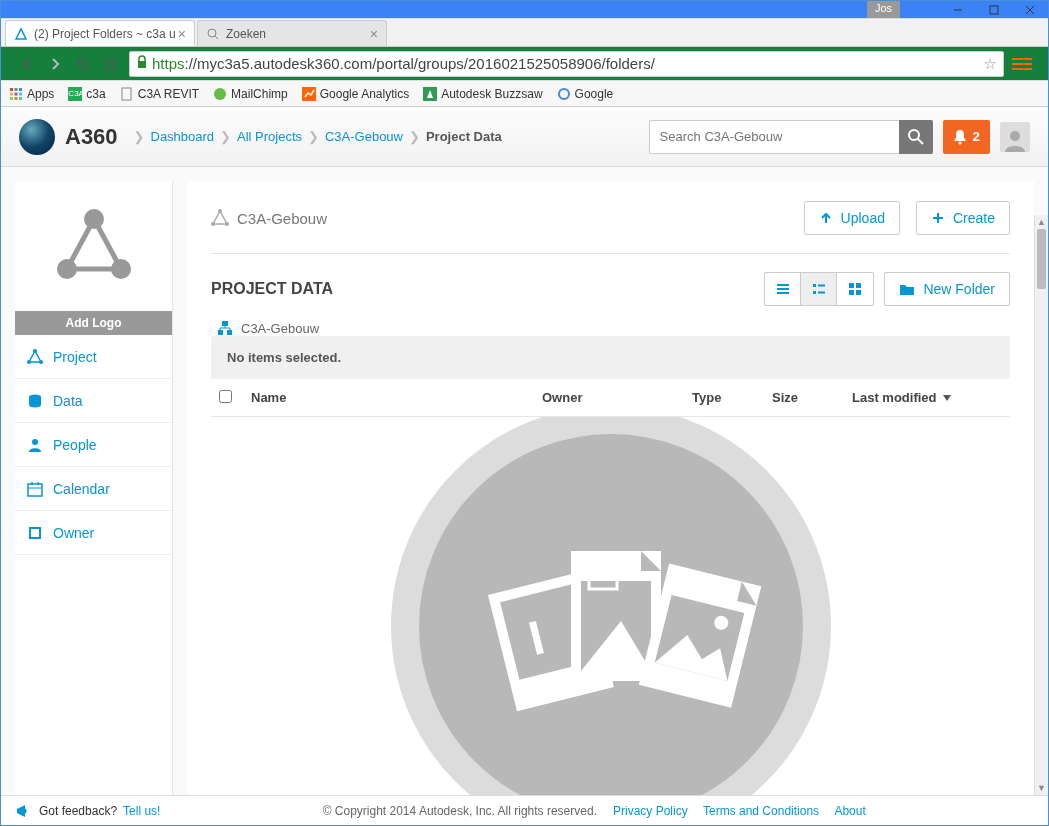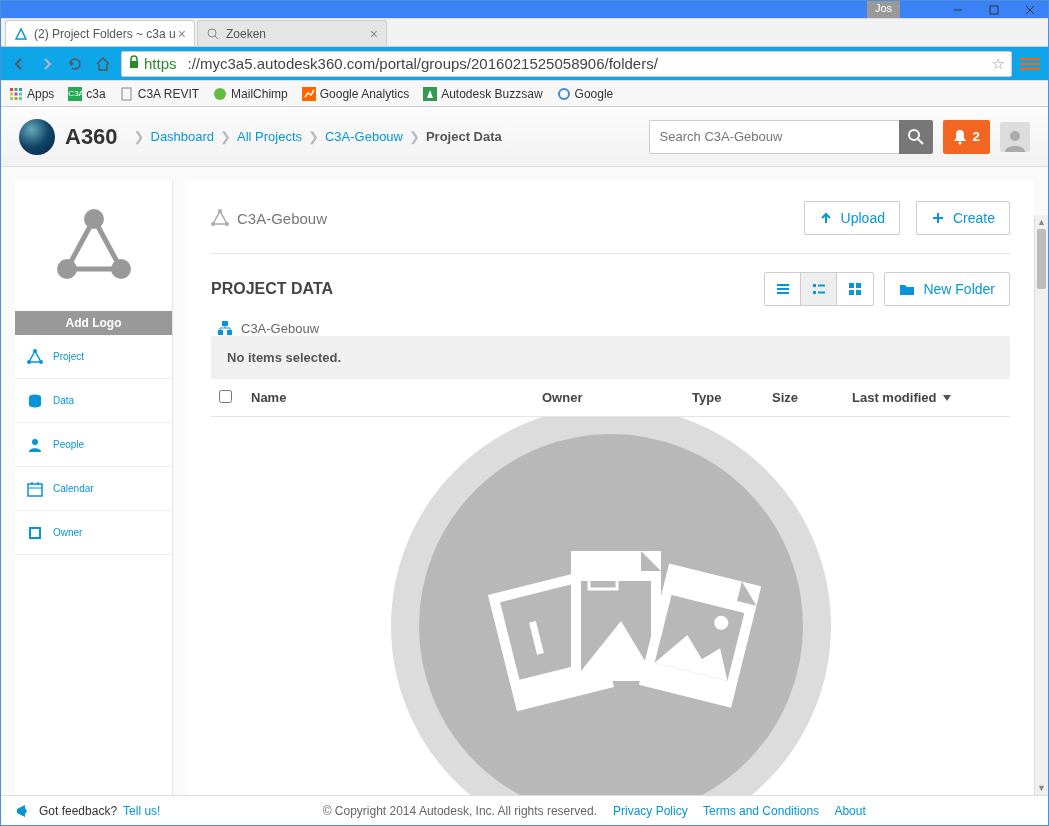--- a/index.html
+++ b/index.html
@@ -6,27 +6,27 @@
 body { font-family: Arial, Helvetica, sans-serif; font-size: 13px; color: #333; background: #fff; overflow: hidden; }
 .window { width: 1049px; height: 826px; border: 1px solid #4a90d9; position: relative; display: flex; flex-direction: column; background: #fff; }
 .titlebar { height: 18px; background: #3b82f6; display: flex; justify-content: flex-end; border-bottom: 1px solid #ddd; }
 .titlebar .user-tag { background: #999; color: #fff; padding: 1px 8px; font-size: 11px; margin-right: 40px; }
 .titlebar .win-btn { width: 36px; height: 17px; display: flex; align-items: center; justify-content: center; }
 .tabstrip { height: 28px; background: #f2f2f2; display: flex; align-items: flex-end; padding-left: 4px; border-bottom: 1px solid #ccc; }
 .browser-tab { height: 26px; background: #fff; border: 1px solid #ccc; border-bottom: none; border-radius: 3px 3px 0 0; display: flex; align-items: center; padding: 0 8px; margin-right: 2px; min-width: 190px; font-size: 12px; color: #555; }
 .browser-tab.inactive { background: #e5e5e5; }
 .browser-tab .favicon { width: 14px; height: 14px; margin-right: 6px; display: inline-block; }
 .browser-tab .tab-close { margin-left: auto; color: #888; font-size: 14px; }
-.navbar { height: 34px; background: #0ea5e9; display: flex; align-items: center; padding: 0 8px; border-bottom: 1px solid #ddd; gap: 8px; }
+.navbar { height: 34px; background: #15803d; display: flex; align-items: center; padding: 0 16px; border-bottom: 1px solid #ddd; gap: 8px; }
 .nav-btn { width: 20px; height: 20px; display: flex; align-items: center; justify-content: center; color: #555; }
 .nav-btn.disabled { color: #bbb; }
 .addrbar { flex: 1; height: 26px; border: 1px solid #ccc; border-radius: 2px; display: flex; align-items: center; padding: 0 6px; background: #fff; font-size: 15px; }
 .addrbar .lock { color: #2a8a2a; margin-right: 4px; }
 .addrbar .https { color: #2a8a2a; }
-.addrbar .rest { color: #444; margin-left: 11px; }
+.addrbar .rest { color: #444; }
 .addrbar .star { margin-left: auto; color: #999; }
 .menu-icon { width: 20px; display: flex; flex-direction: column; gap: 3px; }
 .menu-icon span { height: 2px; background: #f60; }
 .bookmarks { height: 26px; background: #f7f7f7; display: flex; align-items: center; padding: 0 8px; gap: 14px; border-bottom: 1px solid #ccc; font-size: 12px; color: #333; }
 .bm-item { display: flex; align-items: center; gap: 4px; }
 .bm-item .ico { width: 14px; height: 14px; display: inline-block; }
 .app-area { flex: 1; display: flex; flex-direction: column; position: relative; overflow: hidden; }
 .app-header { height: 60px; background: linear-gradient(#fcfcfc,#f2f2f2); border-bottom: 1px solid #ddd; display: flex; align-items: center; padding: 0 18px; gap: 10px; }
 .app-logo { width: 36px; height: 36px; border-radius: 50%; background: radial-gradient(circle at 35% 30%,#6ab,#146,#024); }
 .app-brand { font-size: 22px; font-weight: bold; color: #333; margin-right: 6px; }
@@ -37,21 +37,21 @@
 .app-header-right { margin-left: auto; display: flex; align-items: center; gap: 10px; }
 .search-wrap { display: flex; }
 .search-input { width: 250px; height: 34px; border: 1px solid #ccc; border-right: none; padding: 0 10px; font-size: 13px; border-radius: 2px 0 0 2px; }
 .search-btn { width: 34px; height: 34px; background: #777; border: none; display: flex; align-items: center; justify-content: center; border-radius: 0 2px 2px 0; }
 .notif-btn { height: 34px; background: #f26522; color: #fff; border: none; padding: 0 10px; display: flex; align-items: center; gap: 6px; border-radius: 2px; font-weight: bold; }
 .avatar { width: 30px; height: 30px; background: #ddd; border-radius: 2px; display: flex; align-items: flex-end; justify-content: center; }
 .app-body { flex: 1; display: flex; background: #fafafa; overflow: hidden; }
 .sidebar { width: 158px; background: #fff; border-right: 1px solid #e5e5e5; display: flex; flex-direction: column; margin: 14px 0 0 14px; }
 .logo-area { height: 130px; display: flex; align-items: center; justify-content: center; }
 .add-logo-btn { height: 24px; background: #999; color: #fff; font-size: 12px; font-weight: bold; display: flex; align-items: center; justify-content: center; }
-.side-item { height: 44px; display: flex; align-items: center; padding: 0 12px; gap: 10px; border-bottom: 1px solid #eee; color: #0696d7; font-size: 10px; cursor: pointer; }
+.side-item { height: 44px; display: flex; align-items: center; padding: 0 12px; gap: 10px; border-bottom: 1px solid #eee; color: #0696d7; font-size: 14px; cursor: pointer; }
 .side-item .s-icon { width: 16px; height: 16px; display: flex; align-items: center; justify-content: center; }
 .main { flex: 1; background: #fff; margin: 14px 14px 0 14px; padding: 20px 24px 0 24px; display: flex; flex-direction: column; overflow: hidden; }
 .proj-title-row { display: flex; align-items: center; justify-content: space-between; }
 .proj-title { display: flex; align-items: center; gap: 8px; font-size: 15px; color: #777; }
 .btn { height: 34px; border: 1px solid #ccc; background: #fff; border-radius: 2px; padding: 0 14px; display: flex; align-items: center; gap: 8px; color: #0696d7; font-size: 14px; cursor: pointer; }
 .btn-row { display: flex; gap: 16px; }
 .divider-thin { border: none; border-top: 1px solid #e5e5e5; margin: 18px 0; }
 .section-head { display: flex; align-items: center; justify-content: space-between; }
 .section-title { font-size: 16px; font-weight: bold; color: #444; }
 .view-toggle { display: flex; border: 1px solid #ccc; border-radius: 2px; }

